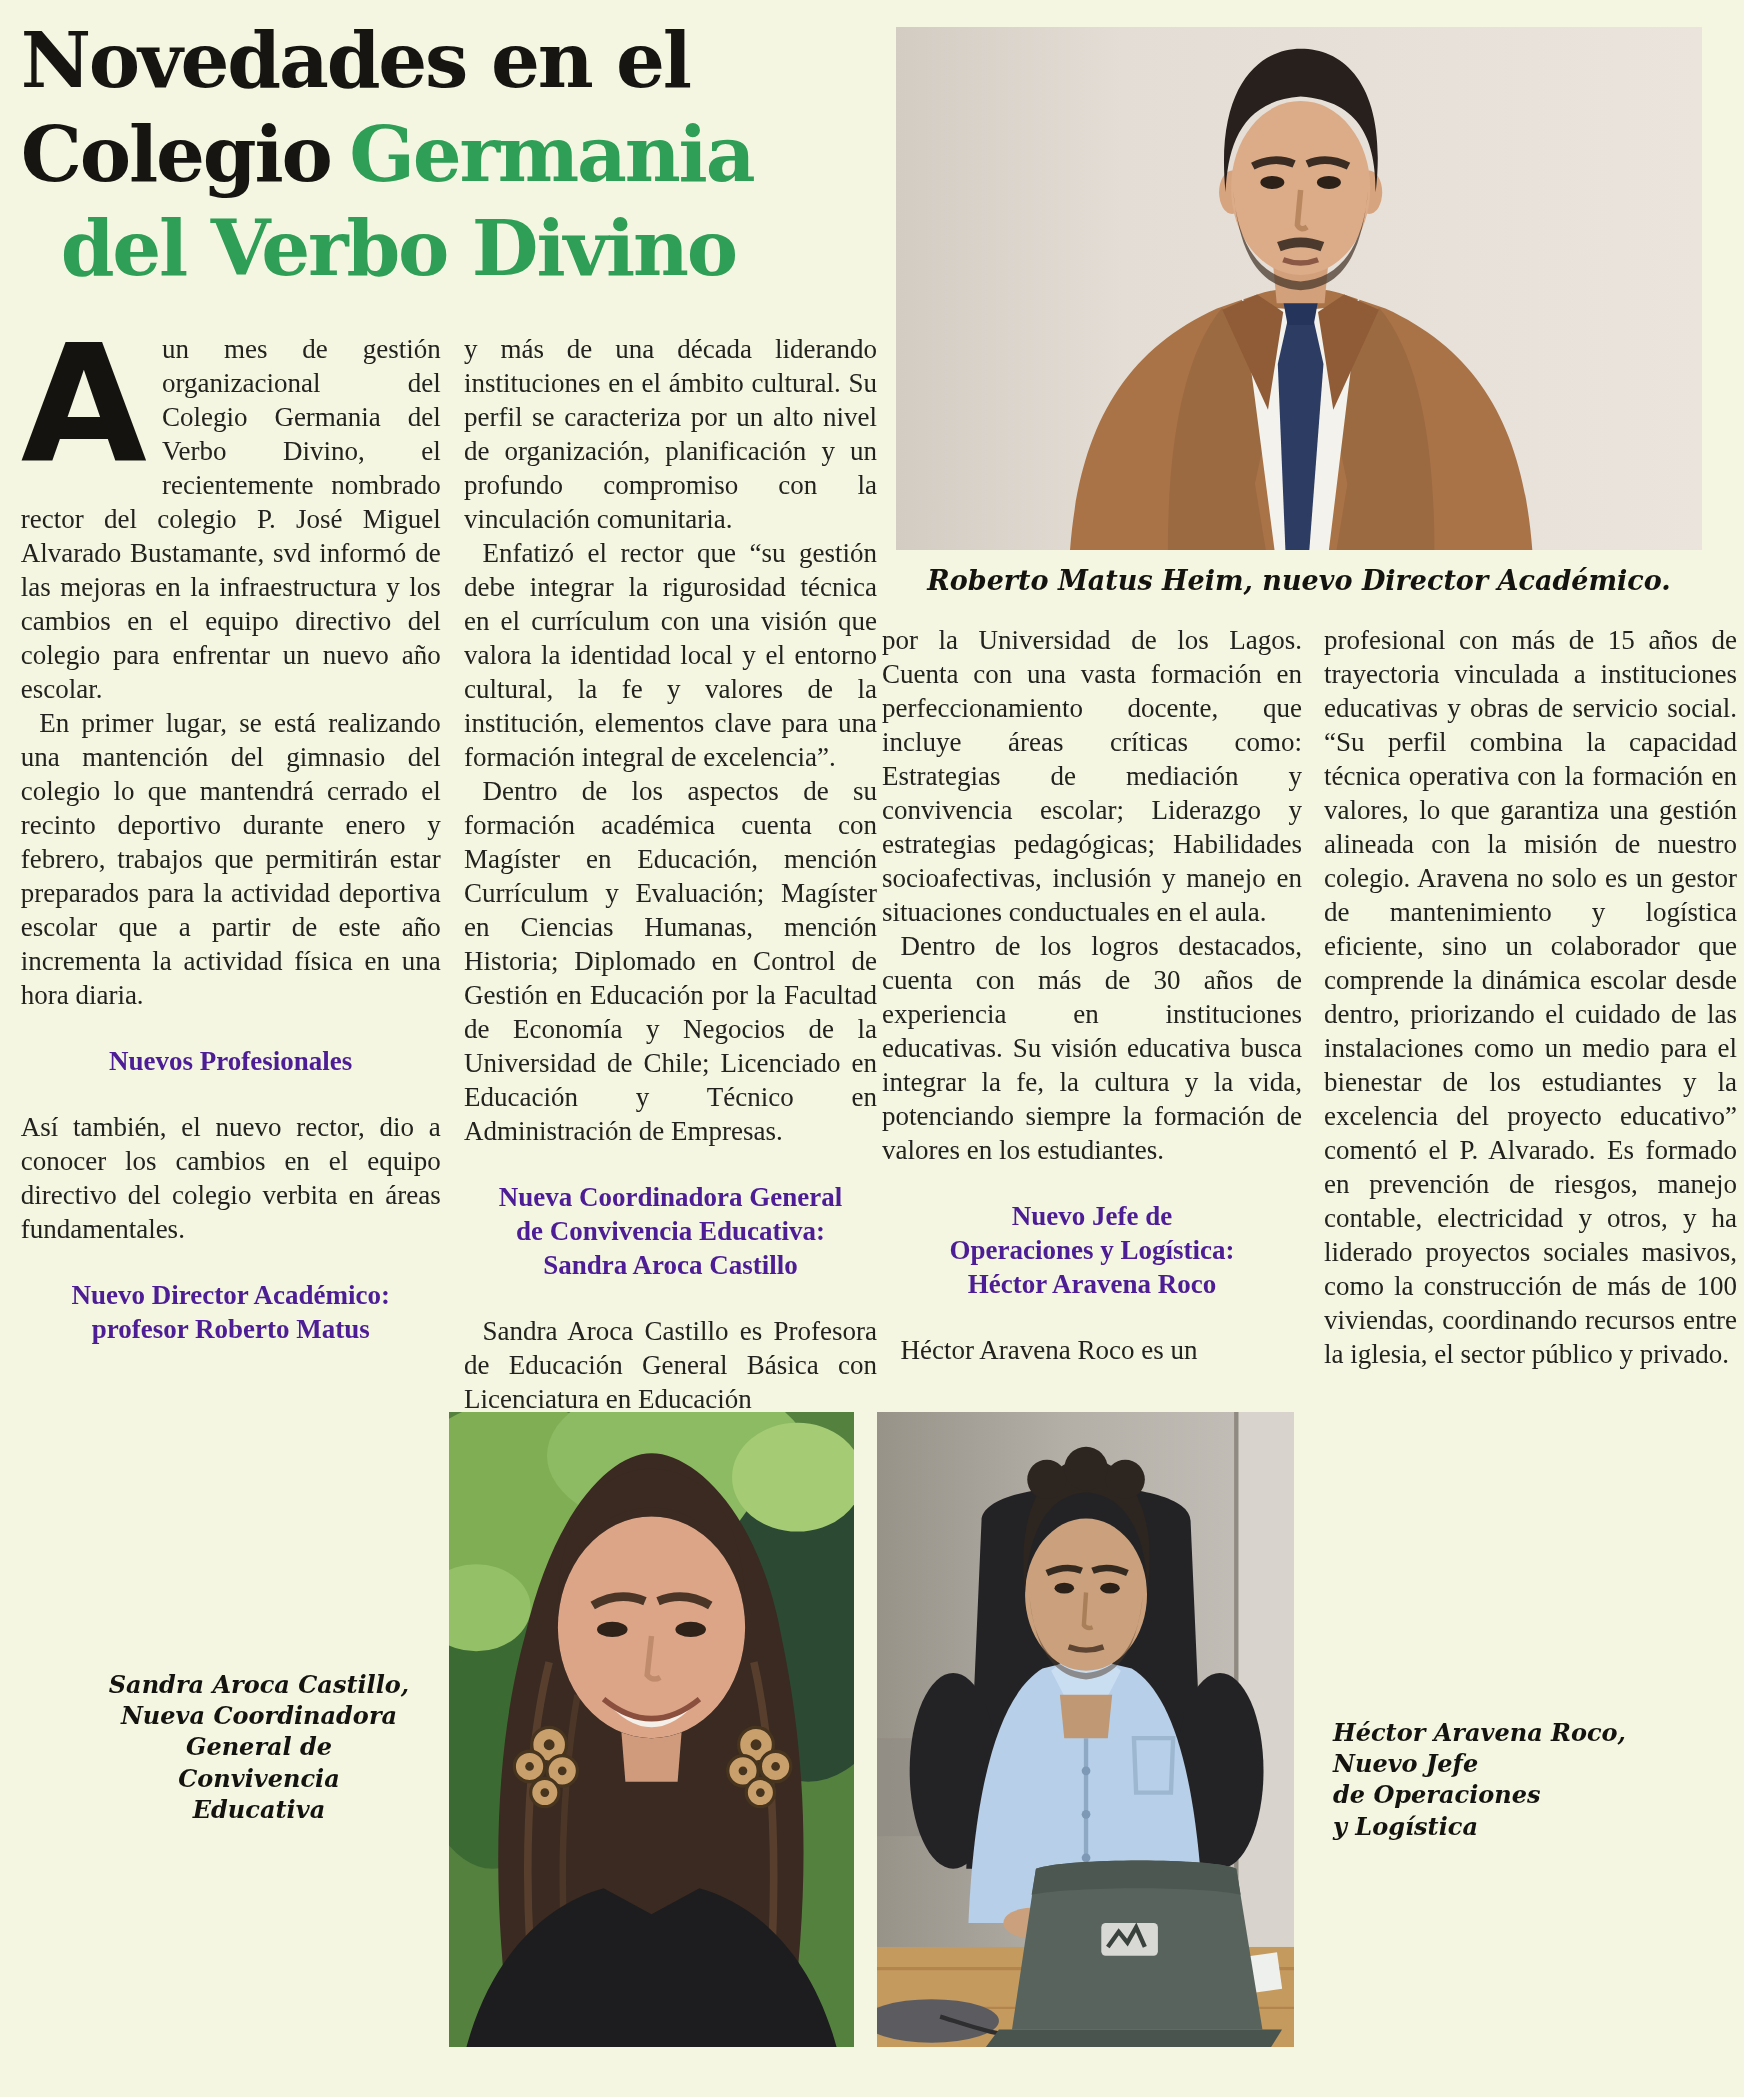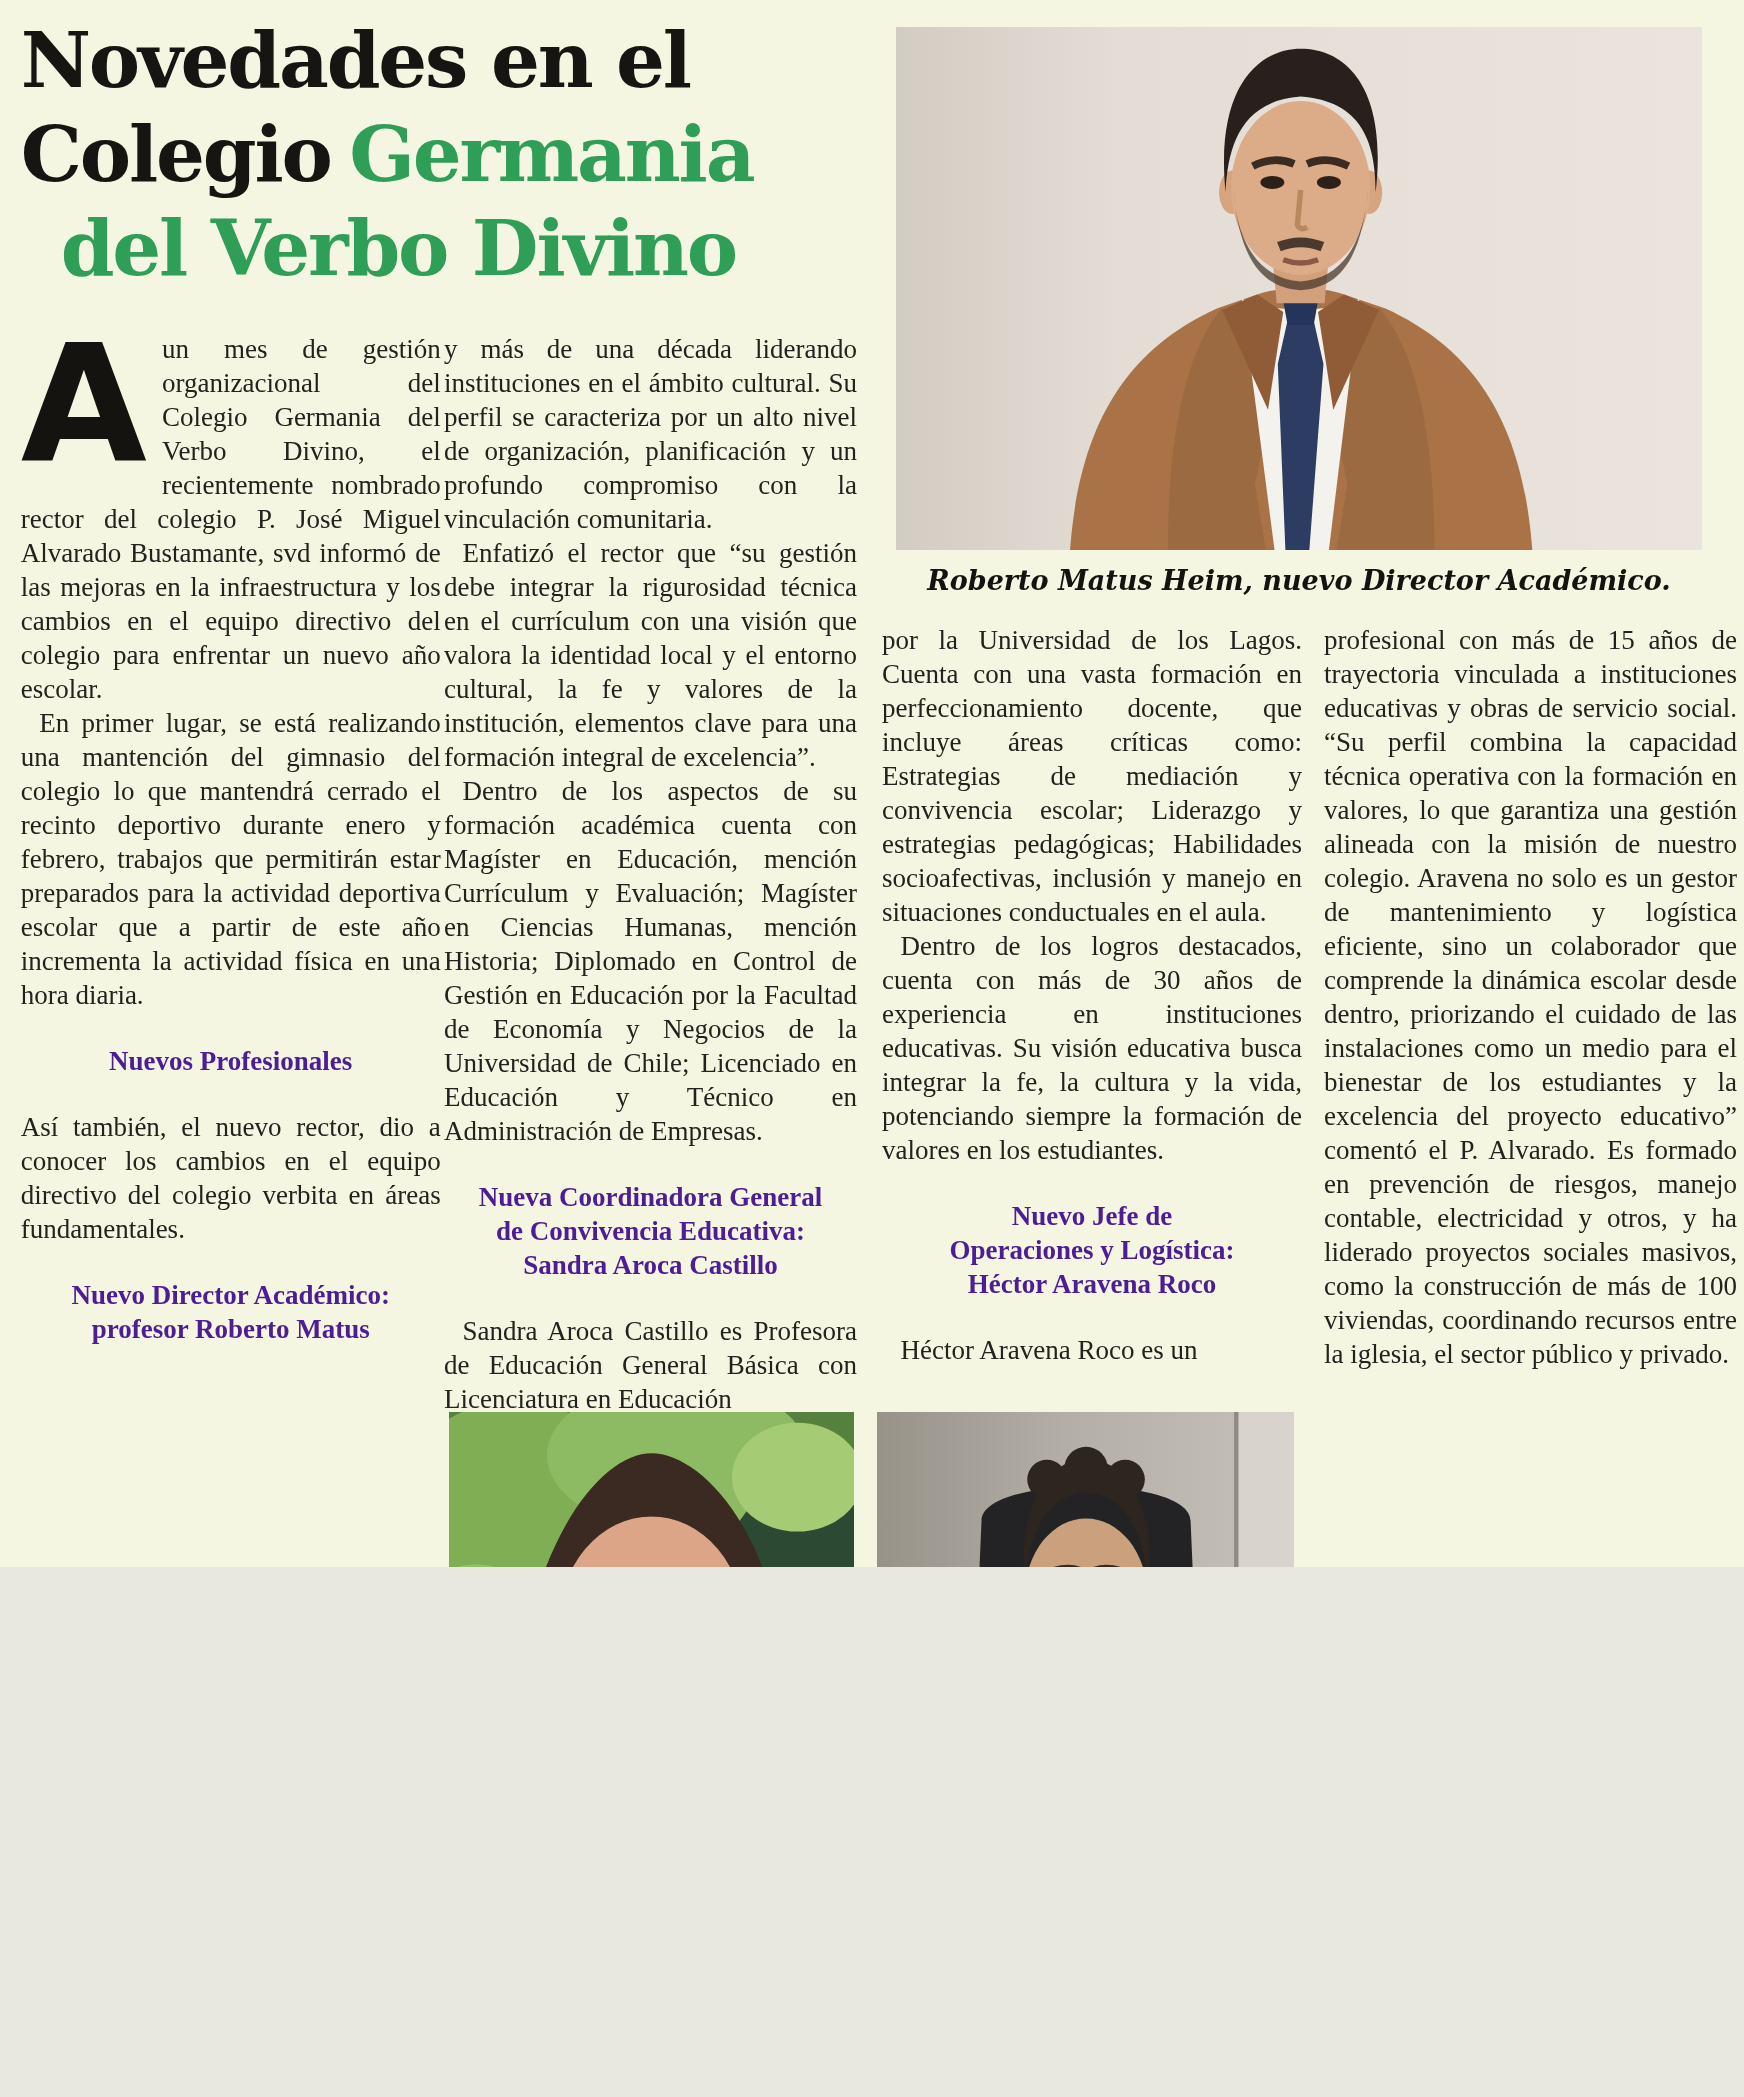--- a/index.html
+++ b/index.html
@@ -3,21 +3,21 @@
 <meta charset="utf-8">
 <style>
   :root{
     --bg:#f4f6e1;
     --green:#2f9e56;
     --ink:#21201c;
   }
   html,body{margin:0;padding:0;background:#e8e8e0;}
   .page{
     position:relative;
-    width:1745px;height:1567px;
+    width:1745px;height:2097px;
     background:var(--bg);
     font-family:"Liberation Serif", serif;
     color:var(--ink);
     overflow:hidden;
   }
   
   .headline{
     position:absolute;left:20.7px;top:14px;width:859px;
     font-family:"DejaVu Serif", serif;
     font-weight:bold;
@@ -40,21 +40,21 @@
   .col p.ind{text-indent:18.5px;}
   .col .heading{
     font-weight:bold;
     text-align:center;
     white-space:pre-line;
     text-indent:0;
     margin:32px 0 32px 0;
     color:#4c1d95;
   }
   #col1{left:20.7px;  top:332px;  width:420px;}
-  #col2{left:444px; top:332px;  width:413px;font-family:Liberation Serif, serif;}
+  #col2{left:464px; top:332px;  width:413px;font-family:Liberation Serif, serif;}
   #col3{left:882px;top:623px; width:420px;}
   #col4{left:1324px;top:623px; width:413px;}
   .dropcap{
     float:left;
     font-family:"DejaVu Sans", sans-serif;
     font-weight:bold;
     font-size:163px;
     line-height:.8;
     margin:7.6px 15.2px 0 0;
     color:#14130f;

